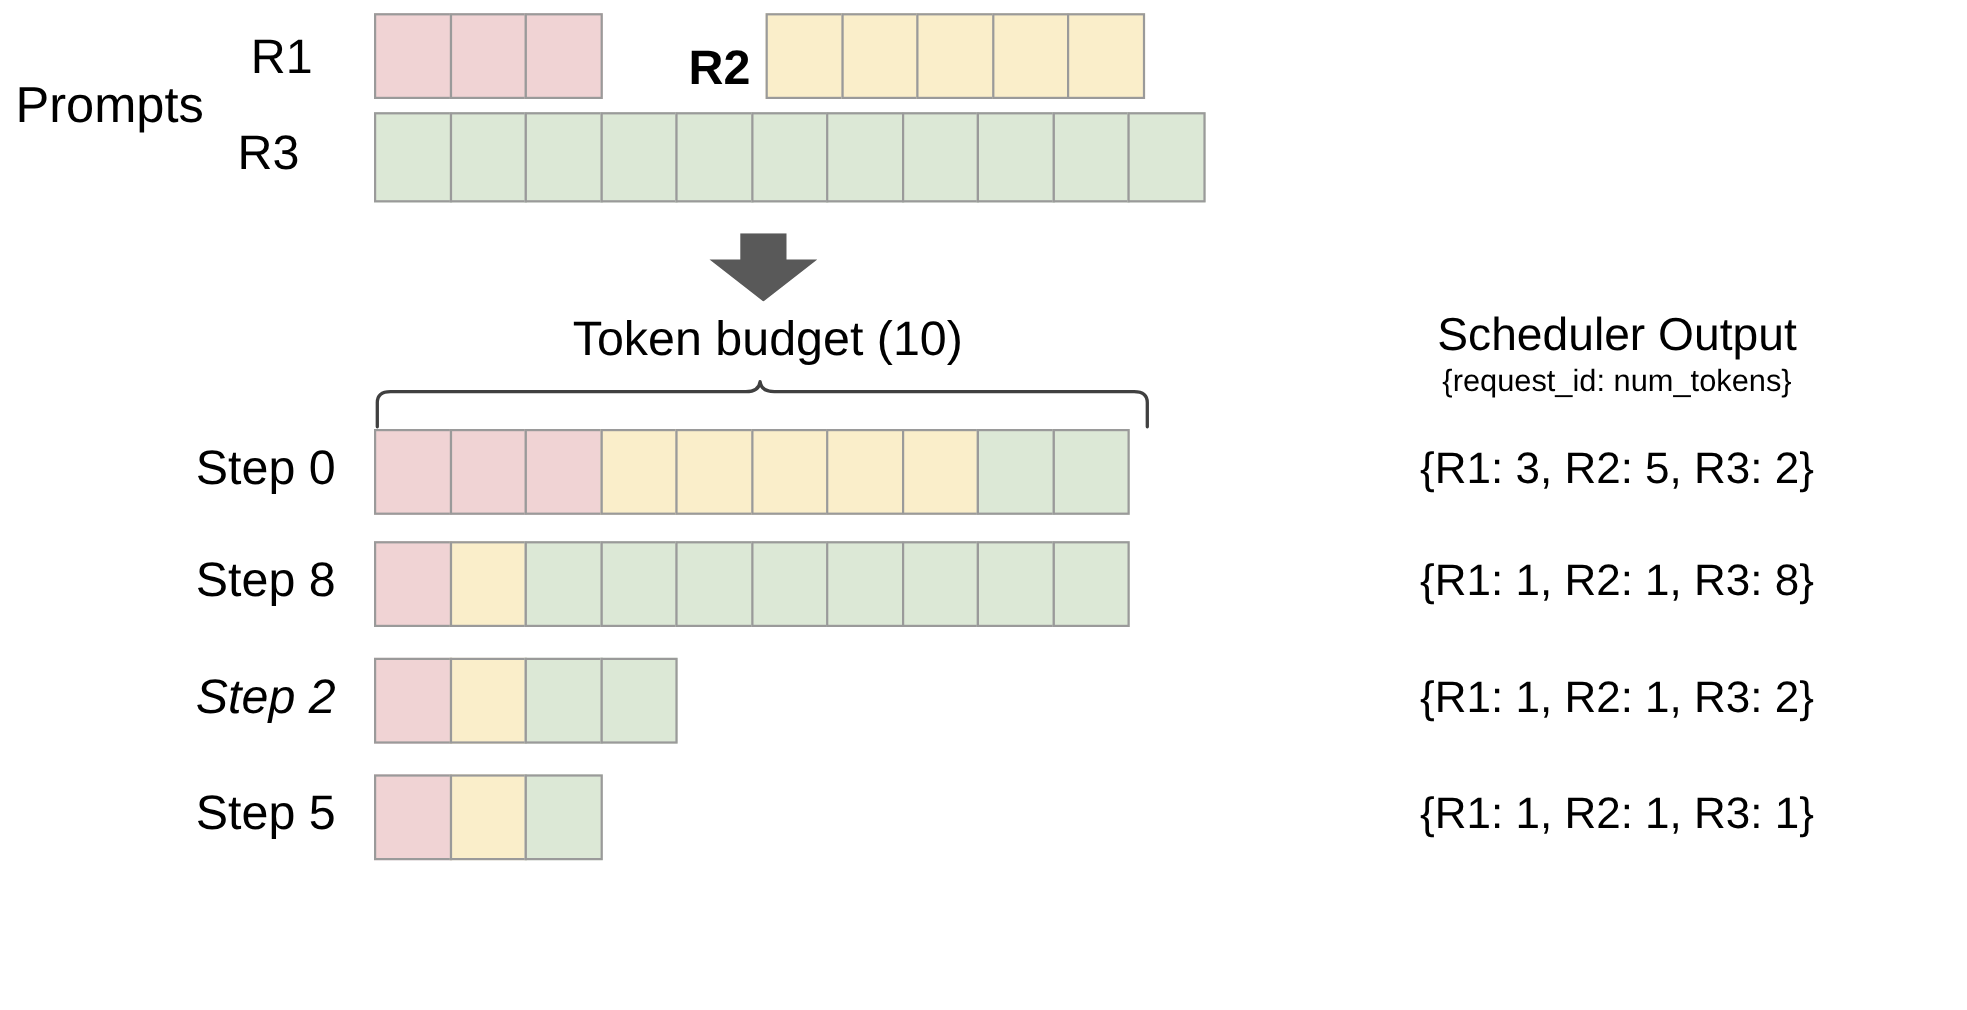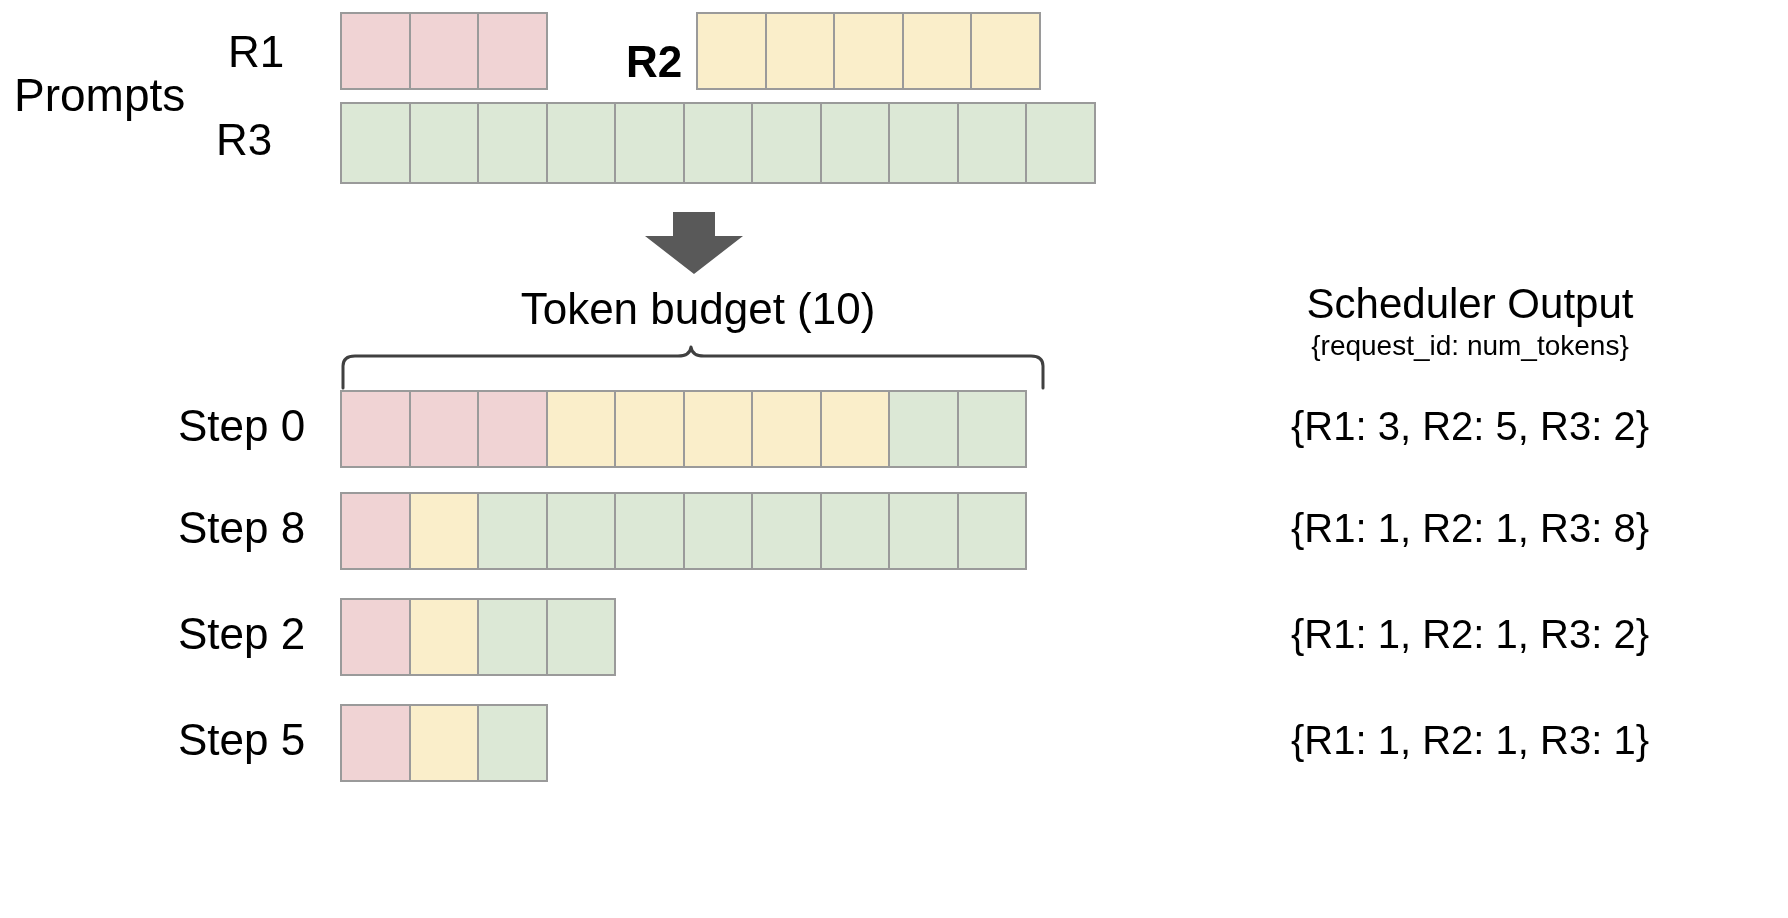--- a/index.html
+++ b/index.html
@@ -136,21 +136,21 @@
       <div class="cell" style="width: 70.5px; background: rgb(220, 232, 214); border-color: rgb(154, 154, 154);"></div>
       <div class="cell" style="width: 70.5px; background: rgb(220, 232, 214); border-color: rgb(154, 154, 154);"></div>
       <div class="cell" style="width: 70.5px; background: rgb(220, 232, 214); border-color: rgb(154, 154, 154);"></div>
       <div class="cell" style="width: 70.5px; background: rgb(220, 232, 214); border-color: rgb(154, 154, 154);"></div>
       <div class="cell" style="width: 70.5px; background: rgb(220, 232, 214); border-color: rgb(154, 154, 154);"></div>
       <div class="cell" style="width: 70.5px; background: rgb(220, 232, 214); border-color: rgb(154, 154, 154);"></div>
       <div class="cell" style="width: 70.5px; background: rgb(220, 232, 214); border-color: rgb(154, 154, 154);"></div>
     </div>
   <div class="abs sched-val" style="left:1150px; top:506px; width:640px;">{R1: 1, R2: 1, R3: 8}</div>
 
-  <div class="abs lbl" style="left:178px; top:612px;">Step 2</div>
+  <div class="abs lbl" style="left:178px; top:612px;font-style:italic;">Step 2</div>
   <div class="abs row" id="row-step-2" style="left:340px; top:598px; height:78px;">
       <div class="cell" style="width: 70.5px; background: rgb(240, 211, 212); border-color: rgb(154, 154, 154);"></div>
       <div class="cell" style="width: 70.5px; background: rgb(250, 238, 202); border-color: rgb(154, 154, 154);"></div>
       <div class="cell" style="width: 70.5px; background: rgb(220, 232, 214); border-color: rgb(154, 154, 154);"></div>
       <div class="cell" style="width: 70.5px; background: rgb(220, 232, 214); border-color: rgb(154, 154, 154);"></div>
     </div>
   <div class="abs sched-val" style="left:1150px; top:612px; width:640px;">{R1: 1, R2: 1, R3: 2}</div>
 
   <div class="abs lbl" style="left:178px; top:718px;">Step 5</div>
   <div class="abs row" id="row-step-3" style="left:340px; top:704px; height:78px;">

